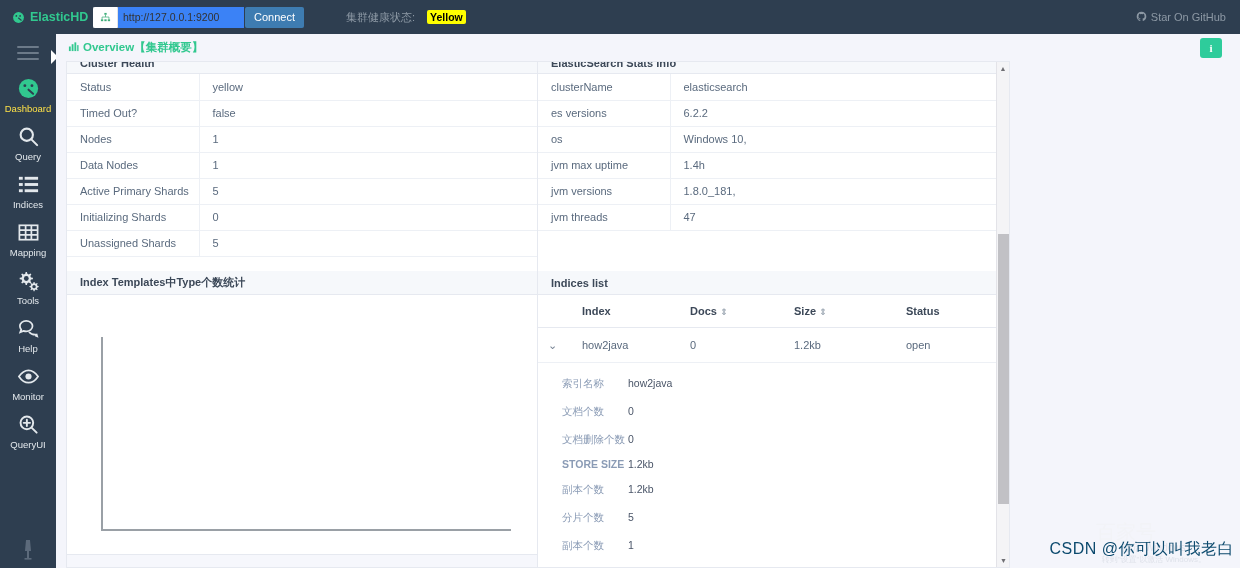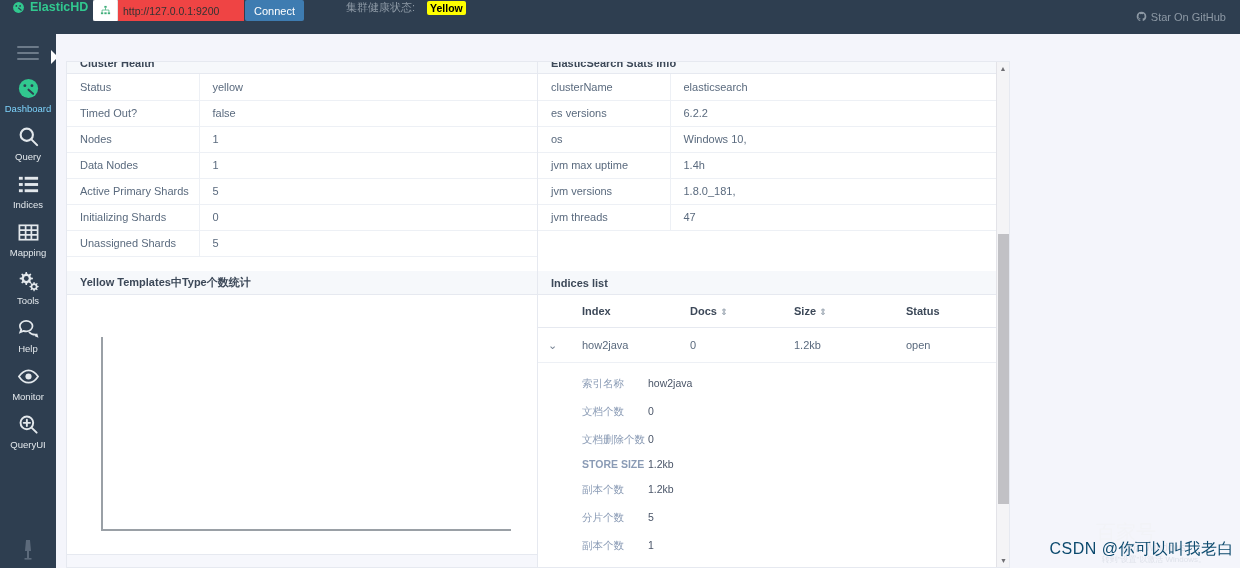--- a/index.html
+++ b/index.html
@@ -9,40 +9,40 @@
     overflow: hidden;
     font-family: "Liberation Sans", "DejaVu Sans", sans-serif;
     background: #f4f5fb;
   }
   #app { position: relative; width: 1240px; height: 568px; }
 
   
   .navbar {
     position: absolute; left: 0; top: 0; width: 1240px; height: 34px;
     background: #2e3e50;
-    display: flex; align-items: flex-start;
+    display: flex; align-items: center;
   }
   .brand {
     display: flex; align-items: center; gap: 5px;
     margin-left: 12px; width: 76px;
     color: #31c88f; font-size: 12.5px; font-weight: bold;
   }
   .brand-icon { display: inline-flex; align-items: center; }
   .addr-wrap {
     display: flex; align-items: stretch; height: 21px; margin-left: 5px;
   }
   .addr-prefix {
     width: 25px; background: #fff;
     border: 1px solid #fff; border-right: 1px solid #e3e3e3;
     display: flex; align-items: center; justify-content: center;
     border-radius: 2px 0 0 2px;
   }
   .addr-input {
     width: 126px; height: 21px; border: none; outline: none;
-    background: #ef4444; color: #333; font-size: 10.5px;
+    background: #3b82f6; color: #333; font-size: 10.5px;
     padding: 0 5px; font-family: "Liberation Sans", sans-serif;
   }
   .connect-btn {
     background: #3e7cb1; color: #fff; border: none;
     font-size: 11px; padding: 0 9px; height: 21px;
     border-radius: 2px; cursor: pointer; margin-left: 1px;
     font-family: "Liberation Sans", sans-serif;
   }
   .health-wrap {
     margin-left: 42px; display: flex; align-items: center; gap: 12px;
@@ -69,21 +69,21 @@
   .hamburger div {
     height: 2px; background: #6c7a89; margin-bottom: 4px; border-radius: 1px;
   }
   .nav-item {
     display: flex; flex-direction: column; align-items: center;
     padding: 5px 0 4px 0; cursor: pointer; color: #e3e8ec;
     text-decoration: none;
   }
   .nav-item .ico { height: 27px; display: flex; align-items: center; justify-content: center; }
   .nav-item .lbl { font-size: 9.5px; margin-top: 1px; line-height: 11px; }
-  .nav-item.active { color: #7dd3fc; }
+  .nav-item.active { color: #fde047; }
   .sidebar-arrow {
     position: absolute; left: 51px; top: 50px;
     width: 0; height: 0;
     border-top: 7px solid transparent;
     border-bottom: 7px solid transparent;
     border-left: 7px solid #ffffff;
   }
   .sidebar-bottom {
     position: absolute; bottom: 6px; left: 0; width: 56px;
     display: flex; justify-content: center;
@@ -163,21 +163,21 @@
     background: #fb5a5f; color: #fff; border: none;
     font-size: 10.5px; padding: 2px 12px; border-radius: 3px;
     cursor: pointer; font-family: "Liberation Sans", sans-serif;
   }
   .chev { color: #778394; font-size: 11px; cursor: pointer; }
 
   
   .detail { padding: 14px 0 0 0; }
   .detail-row { display: flex; margin-bottom: 15px; }
   .detail-row .dk {
-    width: 66px; margin-left: 44px; font-size: 10.5px;
+    width: 66px; margin-left: 24px; font-size: 10.5px;
     color: #8a9bb5; line-height: 13px;
   }
   .detail-row .dv { font-size: 10.5px; color: #4a5568; line-height: 13px; }
   .detail-row .dk.store { color: #8a9bb5; font-weight: bold; }
   .detail-sep { border-bottom: 1px solid #edf0f5; margin-top: 2px; }
 
   
   .chart-box { position: absolute; left: 0; top: 25px; width: 100%; bottom: 13px; background:#fff; }
   .chart-yaxis {
     position: absolute; left: 34px; top: 41px; bottom: 24px;
@@ -374,20 +374,34 @@
         <path d="M5 2 H9 L10 13 H4 Z" fill="#6c7a89" opacity="0.75"></path>
         <rect x="6" y="13" width="2" height="7" fill="#6c7a89" opacity="0.75"></rect>
         <rect x="3.5" y="20" width="7" height="1.6" fill="#6c7a89" opacity="0.75"></rect>
       </svg>
     </div>
   </div>
   <div class="sidebar-arrow"></div>
 
   <div class="main">
 
+    <div class="page-head">
+      <div class="page-title">
+        <span>
+          <svg width="11" height="11" viewBox="0 0 24 24" fill="#31c88f">
+            <rect x="2" y="12" width="4" height="10"></rect>
+            <rect x="8" y="7" width="4" height="15"></rect>
+            <rect x="14" y="3" width="4" height="19"></rect>
+            <rect x="20" y="9" width="3" height="13"></rect>
+          </svg>
+        </span>
+        <span>Overview【集群概要】</span>
+      </div>
+      <button class="info-btn">i</button>
+    </div>
 
     <div class="content">
 
       <div class="col col-left">
 
         <div class="panel-title clipped">
           <span>Cluster Health</span>
         </div>
 
         <table class="kv">
@@ -418,21 +432,21 @@
           </tr>
           <tr>
             <td class="k">Unassigned Shards</td>
             <td>5</td>
           </tr>
         </tbody>
           </table>
 
         <div style="position:absolute;left:0;top:209px;right:0;bottom:0;">
           <div class="panel-title">
-            <span>Yellow Templates中Type个数统计</span>
+            <span>Index Templates中Type个数统计</span>
           </div>
           <div class="chart-box">
             <div class="chart-yaxis"></div>
             <div class="chart-xaxis"></div>
           </div>
           <div class="panel-foot"></div>
         </div>
       </div>
 
       <div class="col">

